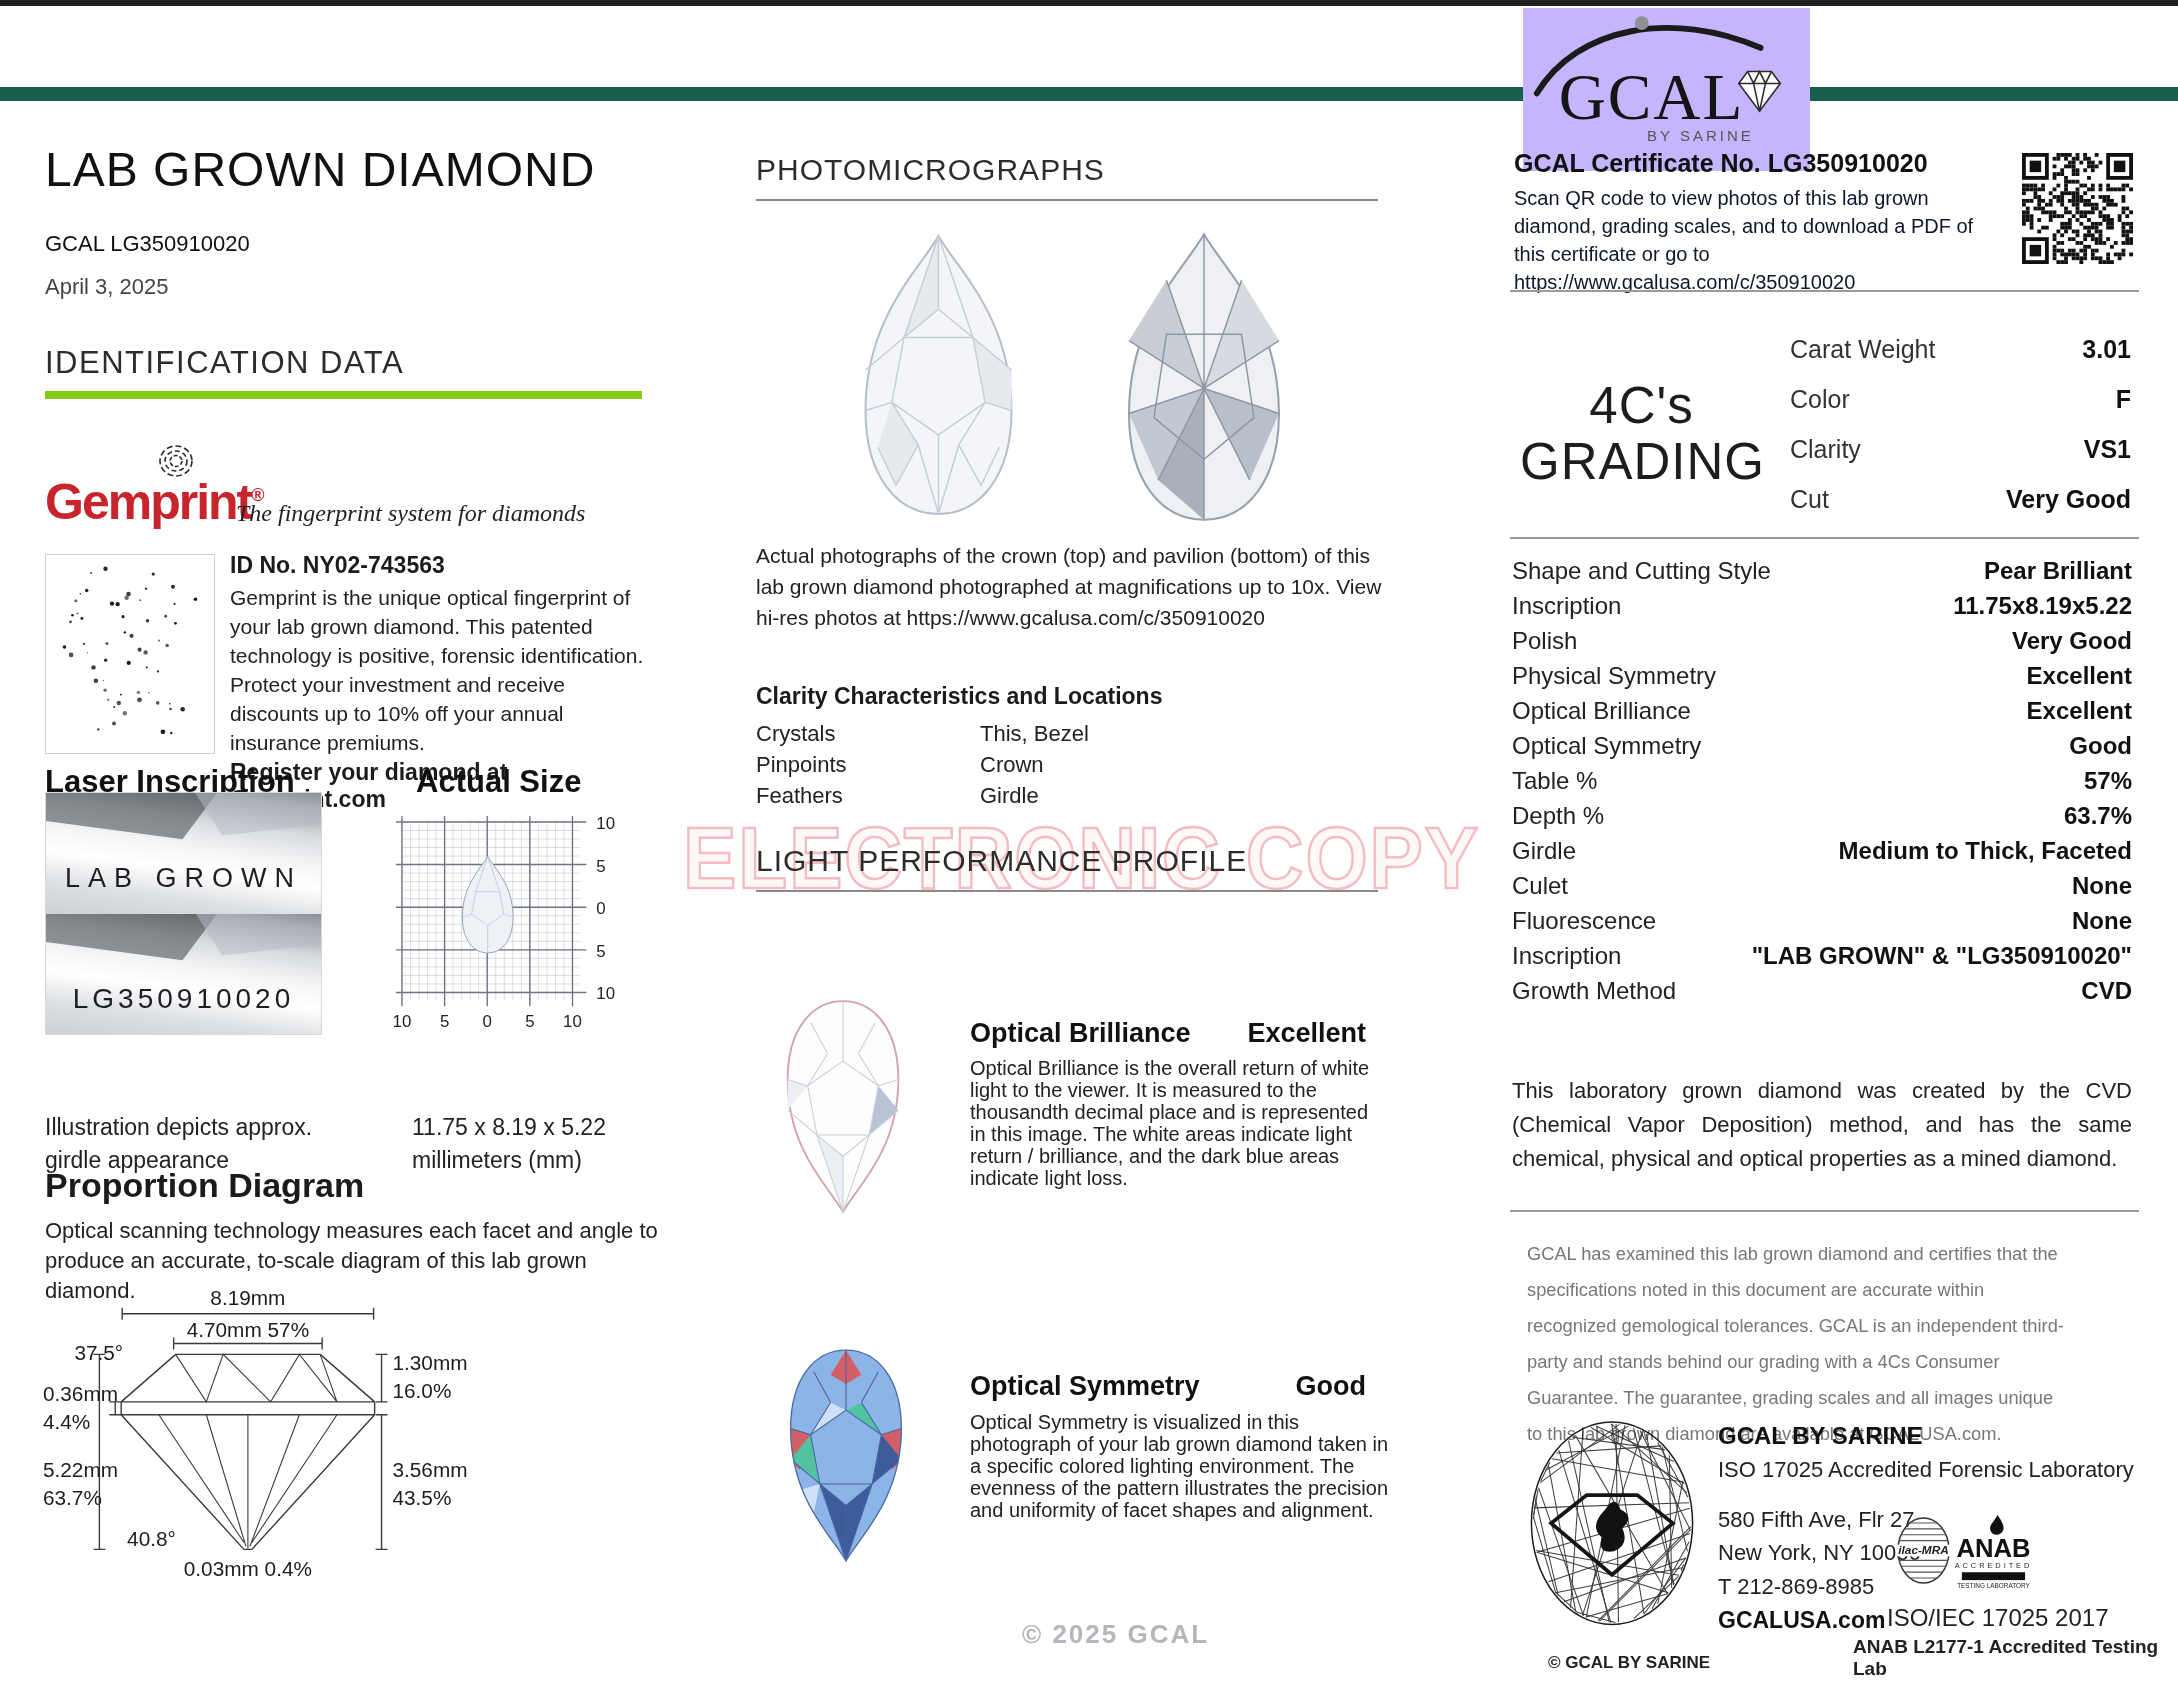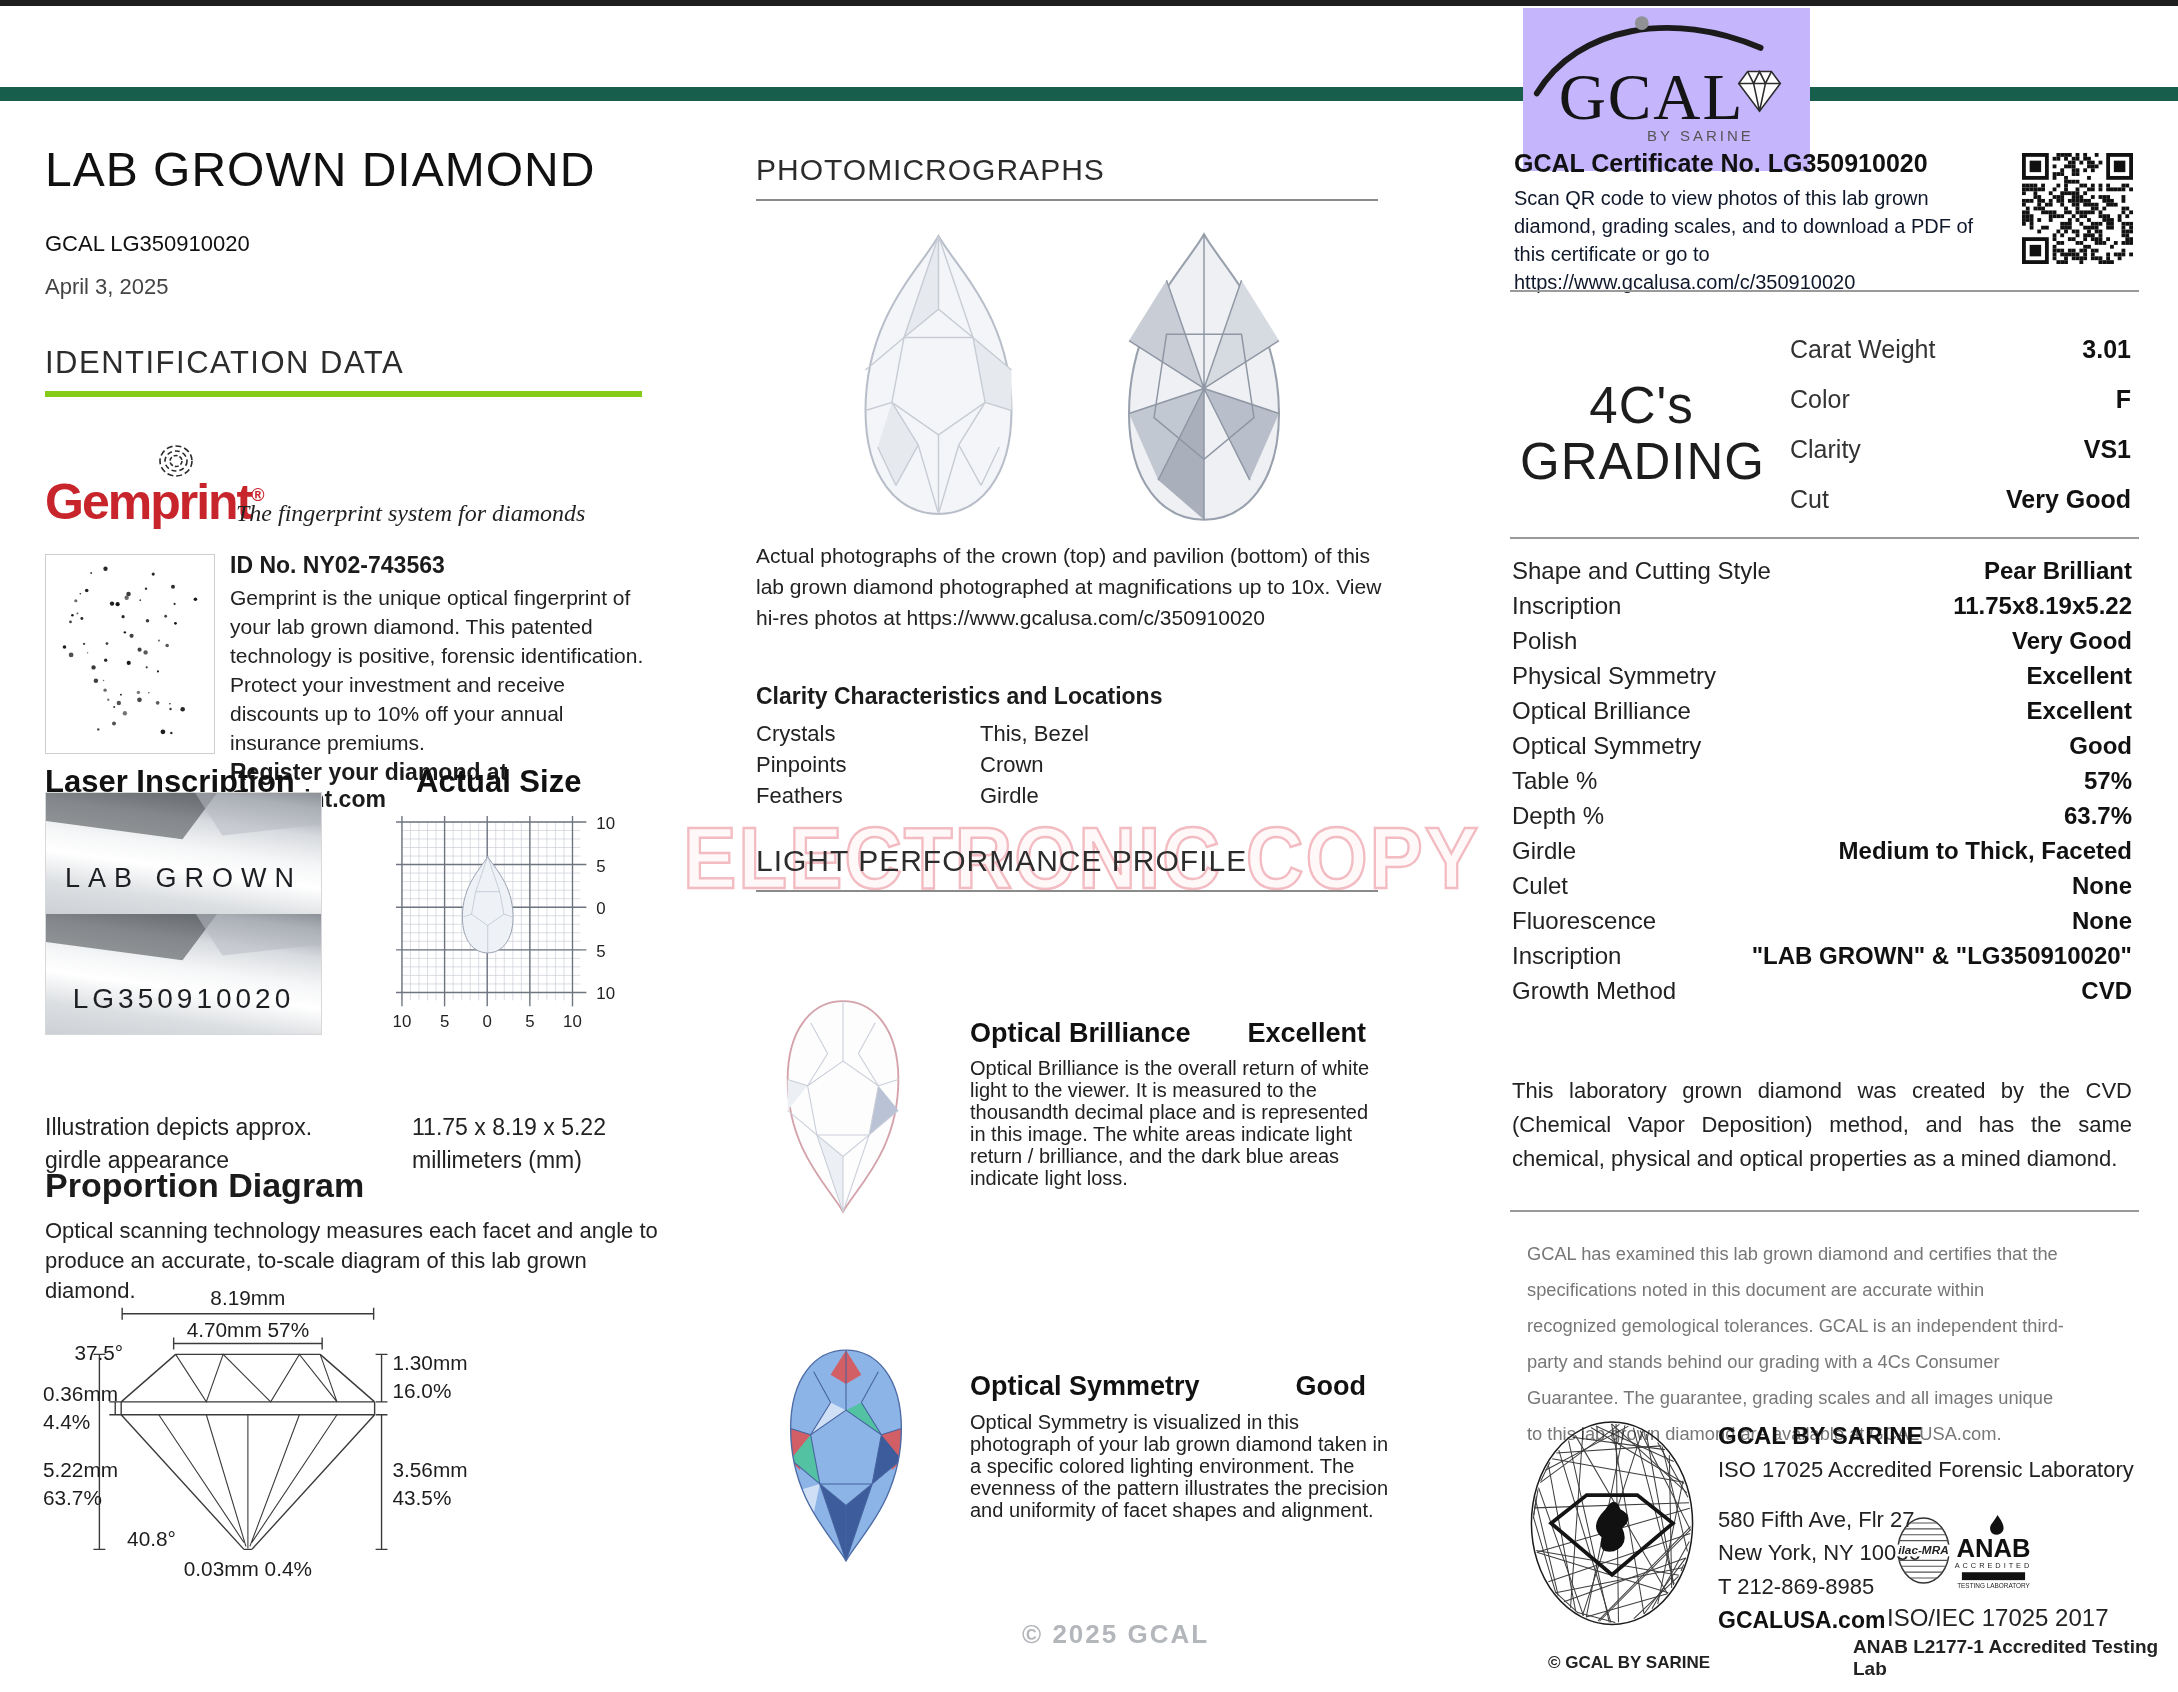--- a/index.html
+++ b/index.html
@@ -7,21 +7,21 @@
   #page{position:relative;width:2178px;height:1693px;background:#fff;overflow:hidden;}
   .abs{position:absolute;}
   .topline{left:0;top:0;width:2178px;height:6px;background:#1f1f1f;}
   .greenbar{top:87px;height:14px;background:#175e4c;}
   h1,h2,h3,p{margin:0;padding:0;font-weight:normal;}
   svg{font-family:"Liberation Sans",sans-serif;}
   
   .doc-title{font-size:48px;letter-spacing:1px;color:#111;font-weight:400;}
   .report-no{font-size:22px;font-weight:normal;color:#111;}
   .date{font-size:22px;color:#444;}
-  .sec-light{font-size:31px;letter-spacing:1.5px;color:#2c2c2c;font-weight:400;border-bottom:6px solid #84cc16;padding-bottom:10px;}
+  .sec-light{font-size:31px;letter-spacing:1.5px;color:#2c2c2c;font-weight:400;border-bottom:8px solid #84cc16;padding-bottom:10px;}
   .sec-bold{font-size:31px;font-weight:bold;color:#111;}
   .body-text{font-size:21px;line-height:29px;color:#222;}
   
   .gemprint-logo{font-size:50px;font-weight:bold;letter-spacing:-2px;color:#c8242b;}
   .gemprint-reg{font-size:18px;vertical-align:super;}
   .tagline{font-family:"Liberation Serif",serif;font-style:italic;font-size:24px;color:#222;}
   .speckle-box{border:1px solid #cfcfcf;background:#fff;}
   
   .laser{background:#e7e9ec;box-shadow:0 0 0 1px #d8d8d8;}
   .laser-half{position:relative;width:100%;height:50%;overflow:hidden;

